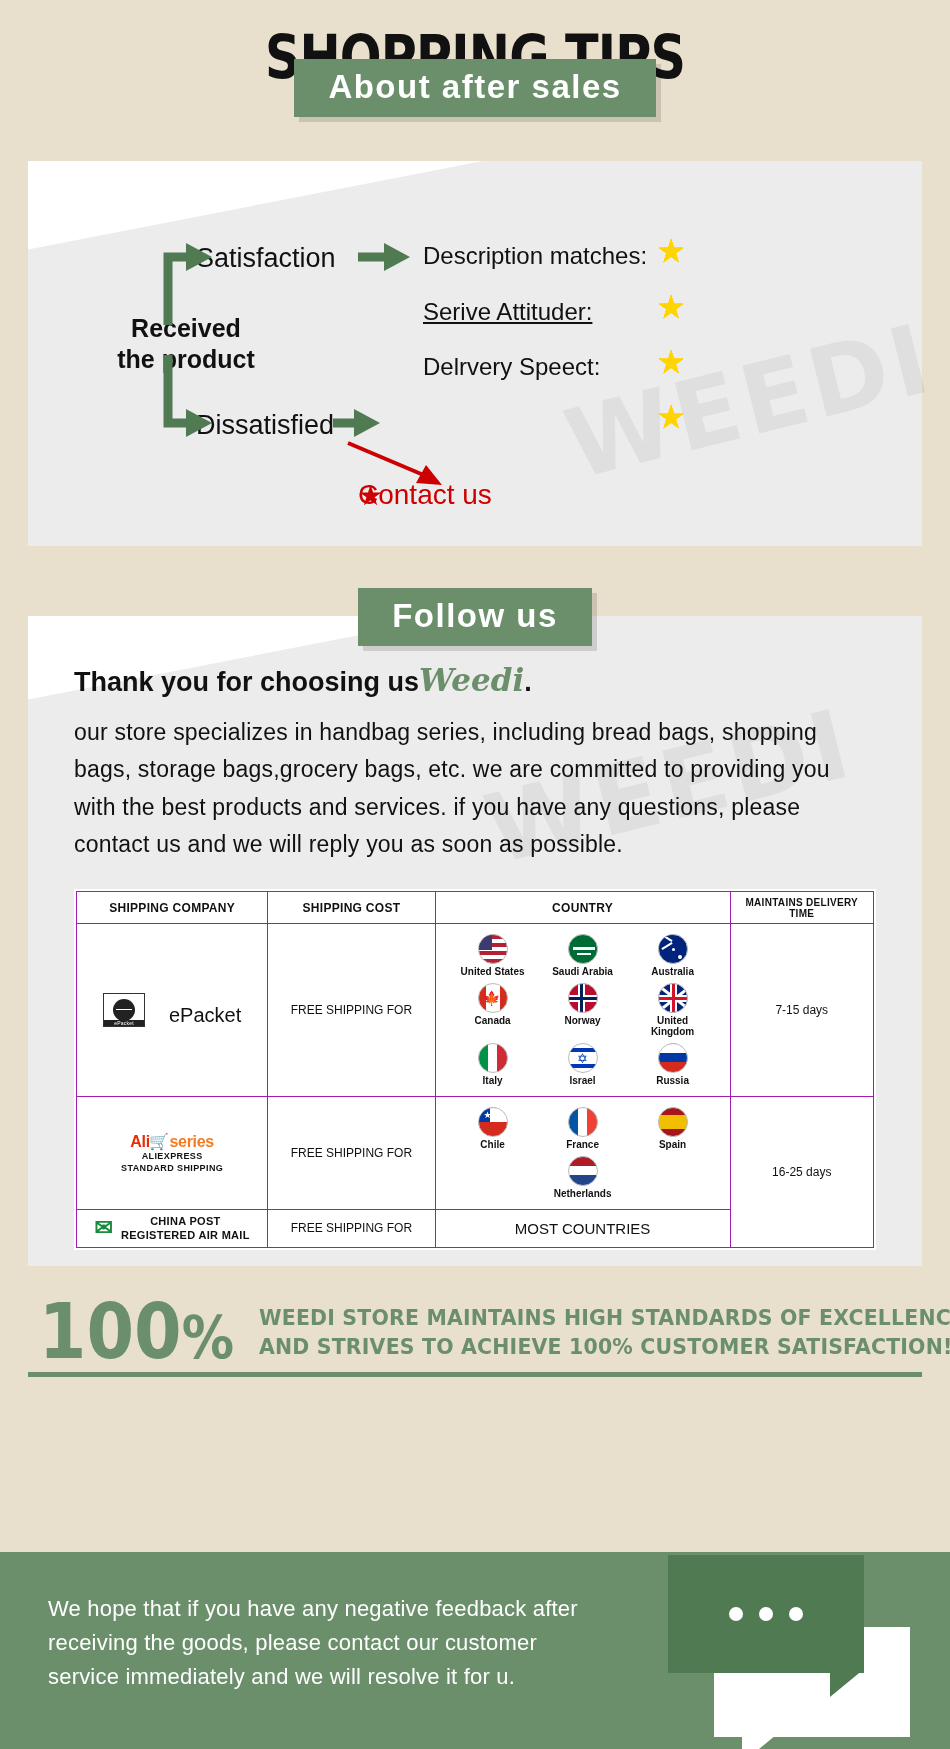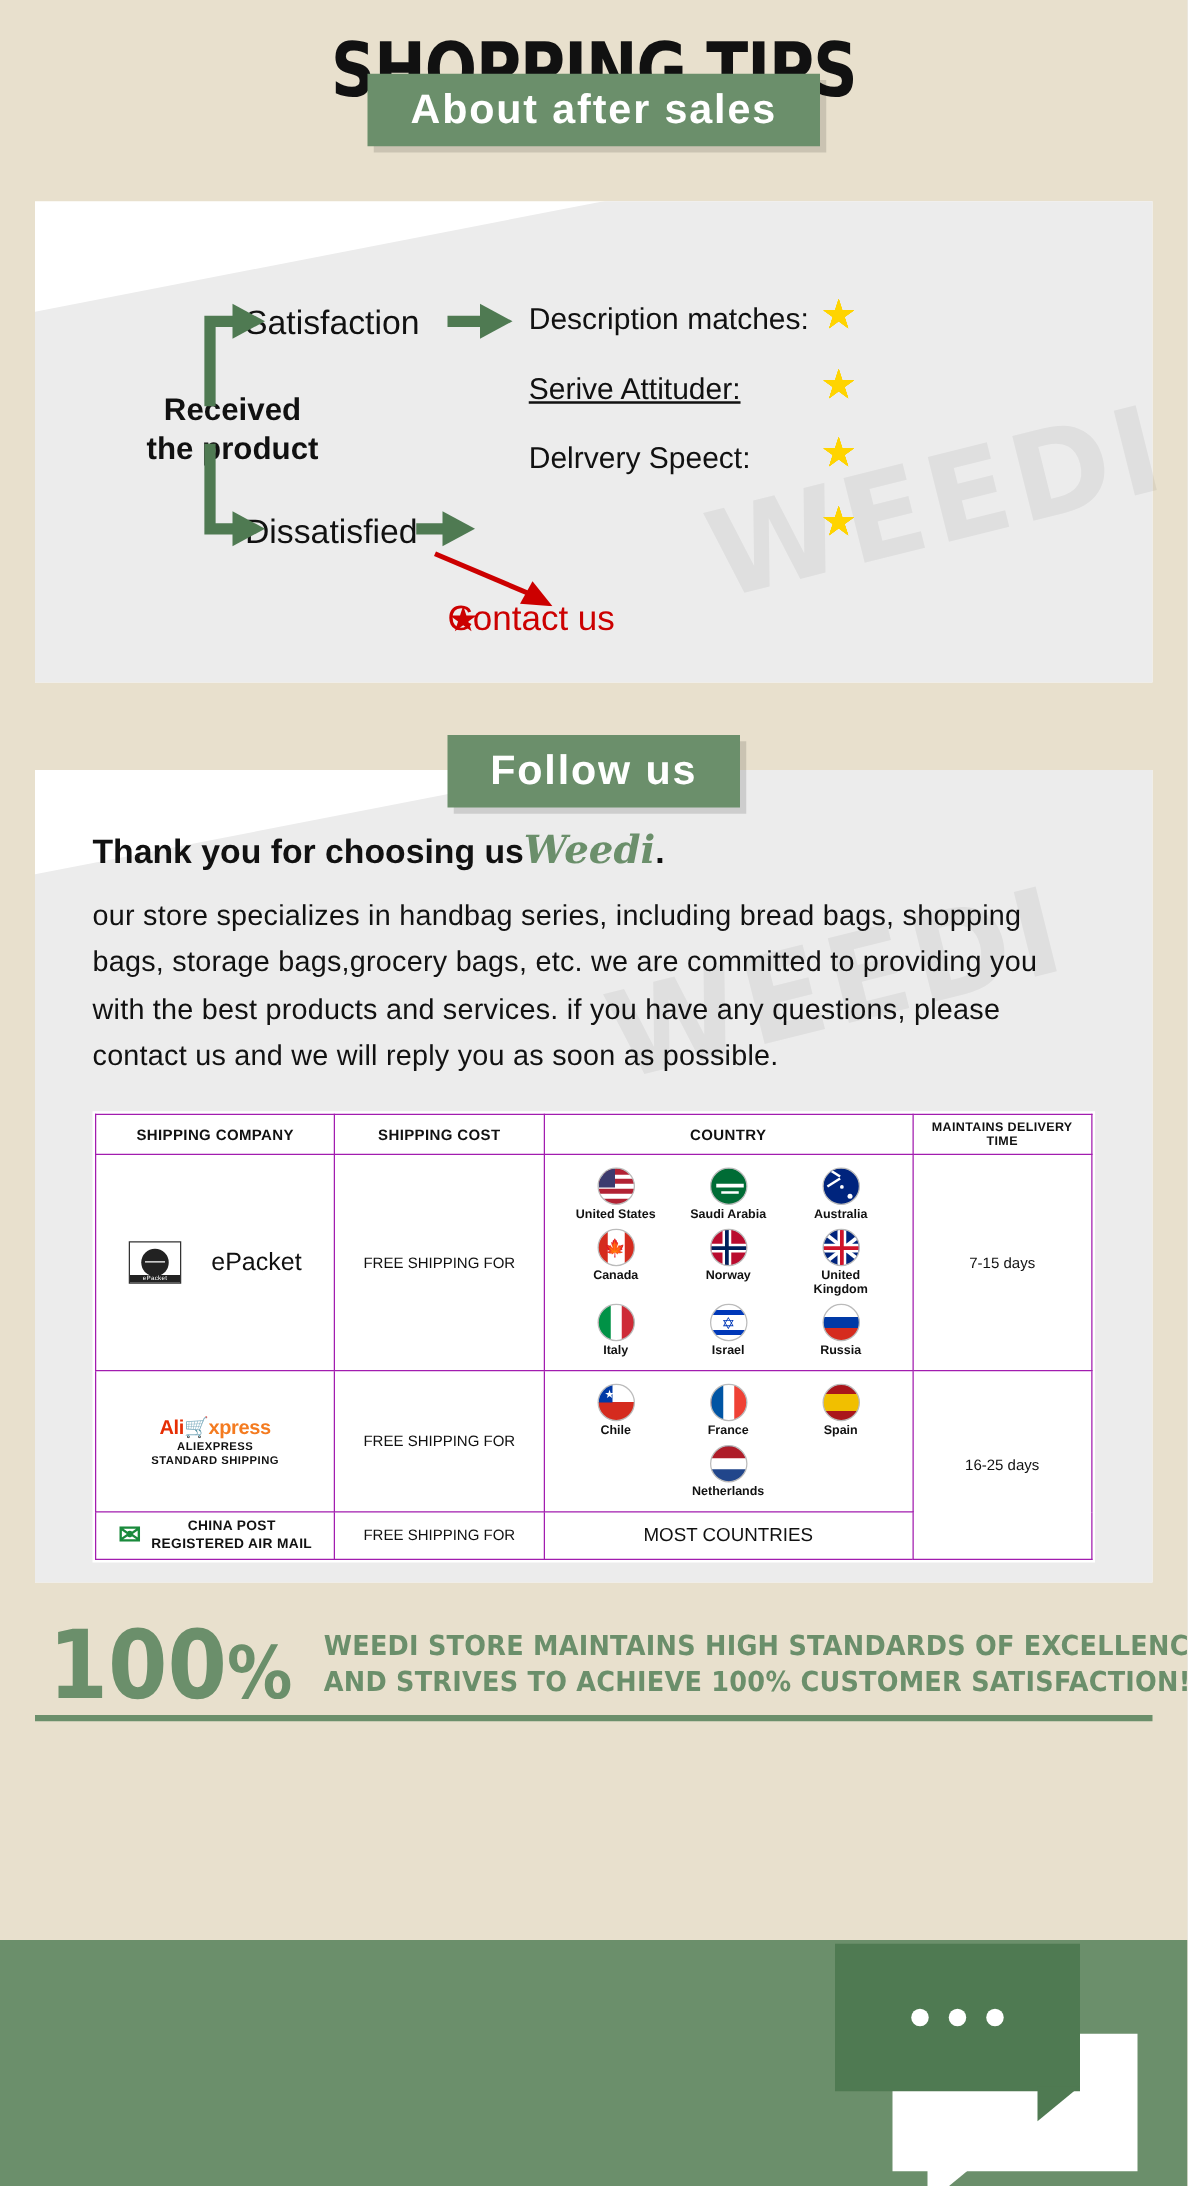--- a/index.html
+++ b/index.html
@@ -182,21 +182,21 @@
   .flag-item { width: 74px; text-align: center; }
   .flag-circle {
     width: 30px; height: 30px; border-radius: 50%;
     margin: 0 auto 2px auto;
     border: 1px solid #bbb;
     overflow: hidden;
     position: relative;
   }
   .flag-name { font-size: 10px; font-weight: bold; color: #111; }
 
-  .carrier { display: flex; align-items: center; justify-content: center; gap: 24px; }
+  .carrier { display: flex; align-items: flex-end; justify-content: center; gap: 24px; }
   .epacket-badge {
     width: 42px; height: 34px;
     background: #fff;
     border: 1px solid #333;
     position: relative;
     display: flex; align-items: center; justify-content: center;
   }
   .epacket-badge .globe {
     width: 22px; height: 22px; border-radius: 50%;
     background: #222;
@@ -493,21 +493,21 @@
                   <div class="flag-name">Russia</div>
                 </div>
               </div>
             </td>
             <td class="eta-cell">7-15 days</td>
           </tr>
 
           <tr>
             <td>
               <div class="ali-logo">
-                <span class="ali-a">Ali</span><span class="ali-cart">🛒</span><span class="ali-x">xpress</span>
+                <span class="ali-a">Ali</span><span class="ali-cart">🛒</span><span class="ali-x">series</span>
               </div>
               <div class="ali-sub">ALIEXPRESS<br>STANDARD SHIPPING</div>
             </td>
             <td>FREE SHIPPING FOR</td>
             <td>
               <div class="flags">
                 <div class="flag-item">
                   <div class="flag-circle" style="background:linear-gradient(#fff 0 50%,#d52b1e 50% 100%);">
                     <div style="position:absolute;left:0;top:0;width:42%;height:50%;background:#0039a6;"></div>
                     <div style="position:absolute;left:5px;top:3px;color:#fff;font-size:9px;line-height:9px;">★</div>
@@ -550,20 +550,21 @@
 <div class="hundred-wrap">
   <div class="hundred"><span>100</span><span class="pct">%</span></div>
   <div>
     <div class="hundred-text">WEEDI STORE MAINTAINS HIGH STANDARDS OF EXCELLENCE</div>
     <div class="hundred-text">AND STRIVES TO ACHIEVE 100% CUSTOMER SATISFACTION!!!</div>
   </div>
 </div>
 <div class="hundred-rule"></div>
 
 <div class="footer">
+  <div class="footer-text">We hope that if you have any negative feedback after receiving the goods, please contact our customer service immediately and we will resolve it for u.</div>
   <div class="bubble-white">
     <div class="bubble-white-tail"></div>
   </div>
   <div class="bubble">
     <span class="dot"></span>
     <span class="dot"></span>
     <span class="dot"></span>
   </div>
   <div class="bubble-tail"></div>
 </div>

